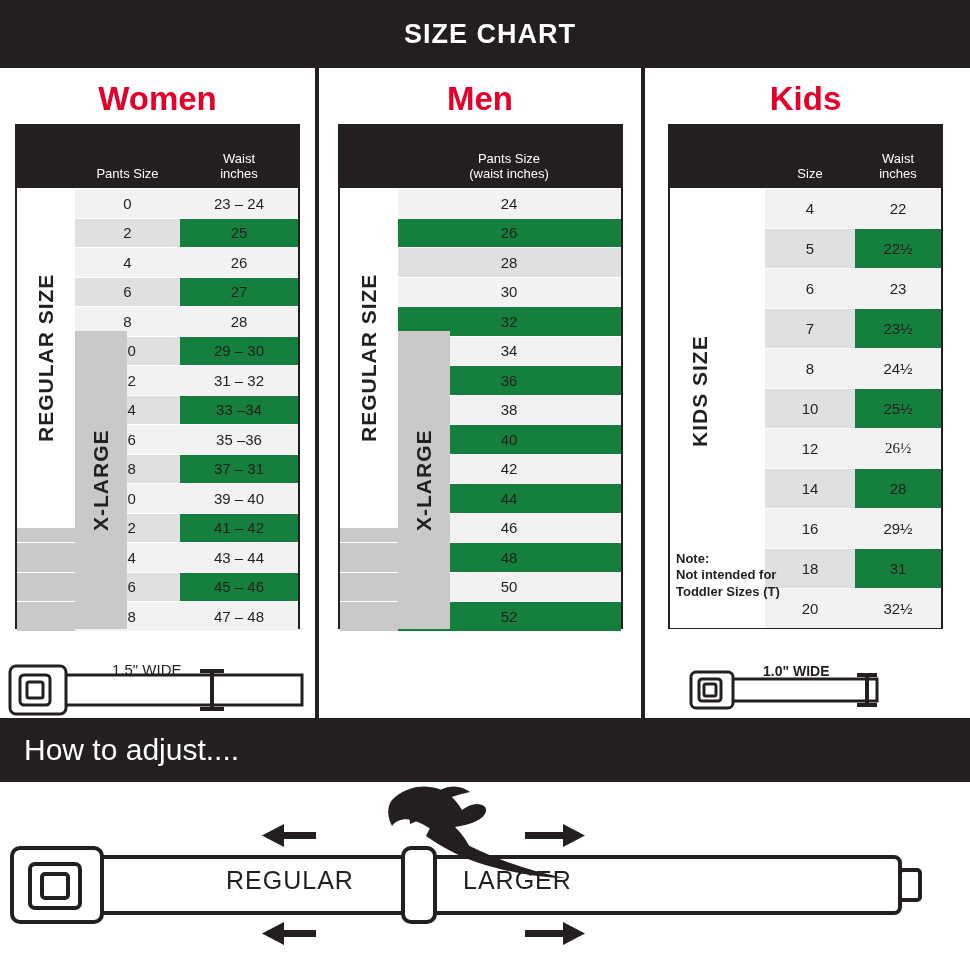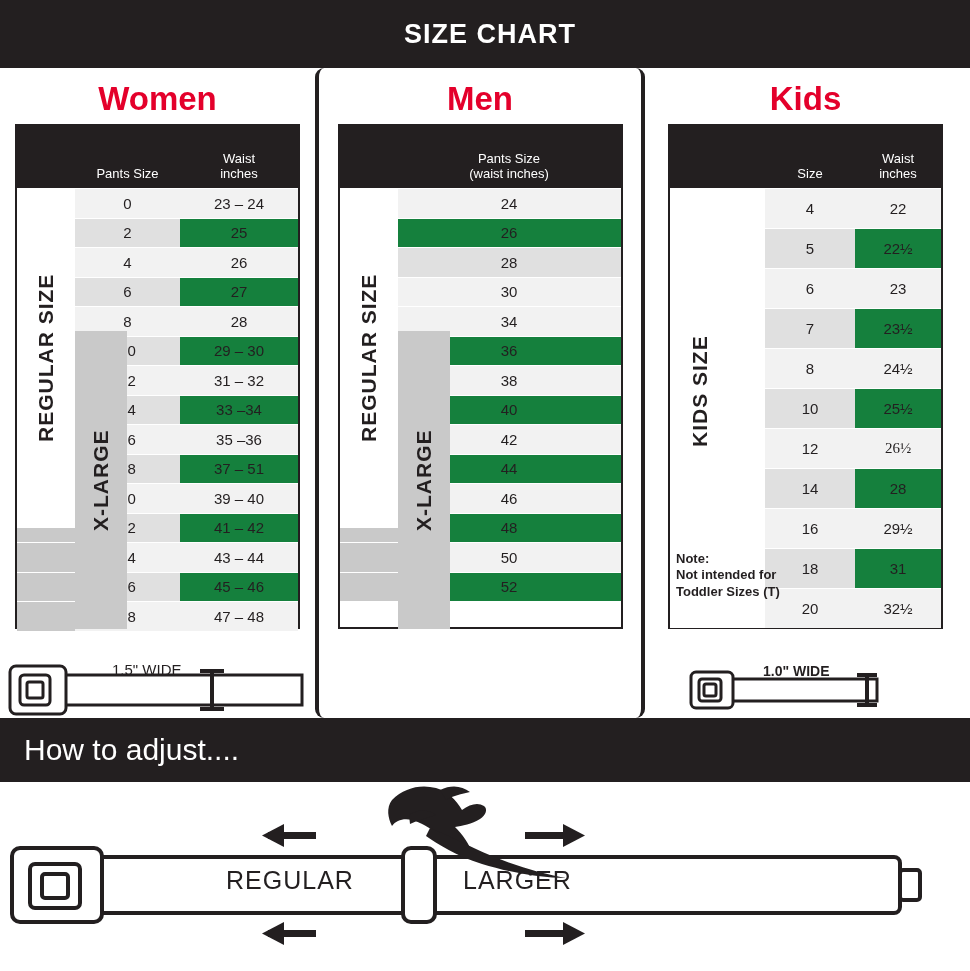--- a/index.html
+++ b/index.html
@@ -29,21 +29,20 @@
     margin-left: 10px;
   }
   
   .columns {
     display: flex;
     height: 650px;
     background: #ffffff;
   }
   .col {
     position: relative;
-    border-radius: 9px;
   }
   .col-women { width: 315px; }
   .col-men   { width: 330px; border-left: 4px solid #231f20; border-right:4px solid #231f20;}
   .col-kids  { width: 321px; }
 
   .col-head {
     text-align: center;
     color: #e4002b;
     font-weight: bold;
     padding-top: 12px;
@@ -218,21 +217,21 @@
           <div class="cell waistcell" style="width:118px;">33 –34</div>
         </div>
         <div class="row">
           <div class="cell" style="width:58px;background:#fff;"></div>
           <div class="cell sizecell" style="width:105px;">16</div>
           <div class="cell waistcell" style="width:118px;">35 –36</div>
         </div>
         <div class="row alt">
           <div class="cell" style="width:58px;background:#fff;"></div>
           <div class="cell sizecell" style="width:105px;">18</div>
-          <div class="cell waistcell" style="width:118px;">37 – 51</div>
+          <div class="cell waistcell" style="width:118px;">37 – 31</div>
         </div>
         <div class="row">
           <div class="cell" style="width:58px;background:#c9c9c9;"></div>
           <div class="cell sizecell" style="width:105px;">20</div>
           <div class="cell waistcell" style="width:118px;">39 – 40</div>
         </div>
         <div class="row alt">
           <div class="cell" style="width:58px;background:#c9c9c9;"></div>
           <div class="cell sizecell" style="width:105px;">22</div>
           <div class="cell waistcell" style="width:118px;">41 – 42</div>
@@ -297,20 +296,24 @@
           <div class="cell" style="width:58px;background:#fff;"></div>
           <div class="cell waistcell" style="width:223px;">26</div>
         </div>
         <div class="row">
           <div class="cell" style="width:58px;background:#fff;"></div>
           <div class="cell alt waistcell" style="width:223px;background:#e0e0e0;">28</div>
         </div>
         <div class="row">
           <div class="cell" style="width:58px;background:#fff;"></div>
           <div class="cell waistcell" style="width:223px;">30</div>
+        </div>
+        <div class="row alt">
+          <div class="cell" style="width:58px;background:#fff;"></div>
+          <div class="cell waistcell" style="width:223px;">32</div>
         </div>
         <div class="row">
           <div class="cell" style="width:58px;background:#fff;"></div>
           <div class="cell waistcell" style="width:223px;">34</div>
         </div>
         <div class="row alt">
           <div class="cell" style="width:58px;background:#fff;"></div>
           <div class="cell waistcell" style="width:223px;">36</div>
         </div>
         <div class="row">

